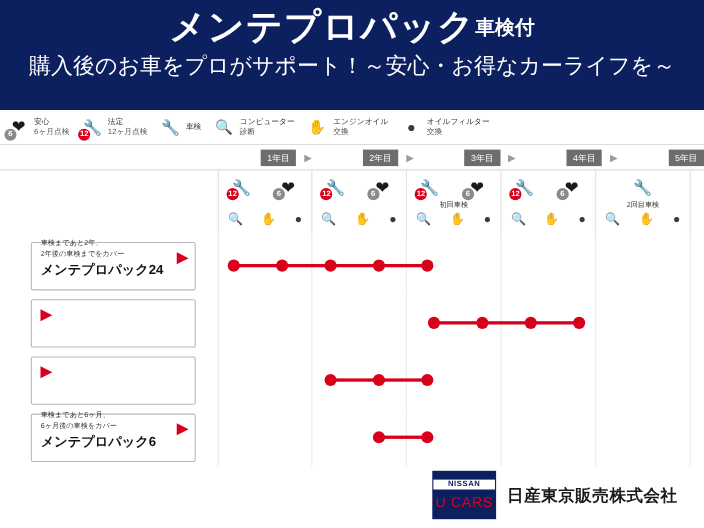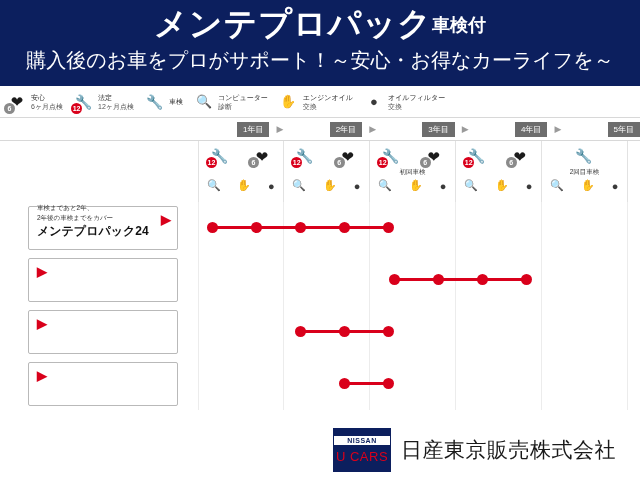--- a/index.html
+++ b/index.html
@@ -8,21 +8,21 @@
     width:640px; height:480px; overflow:hidden;
     font-family:"Liberation Sans", sans-serif;
     background:#ffffff; color:#222;
     position:relative;
   }
   .page { width:640px; height:480px; position:relative; }
 
   
   .hdr {
     background:#0c1f5e;
-    height:86px;
+    height:100px;
     position:relative;
     text-align:center;
   }
   .hdr-title {
     padding-top:4px;
     color:#ffffff;
     font-weight:bold;
     font-size:33px;
     letter-spacing:1px;
     line-height:40px;
@@ -239,22 +239,22 @@
     letter-spacing:0.5px;
     padding:1px 0;
   }
   .nissan-logo .n2 {
     font-size:13px; font-weight:normal;
     color:#d9001b;
     letter-spacing:0.5px;
     margin-top:4px;
   }
   .company {
-    font-size:21px;
-    font-weight:normal;
+    font-size:15px;
+    font-weight:bold;
     color:#1a1a1a;
     letter-spacing:0.5px;
   }
 </style>
 </head>
 <body>
 
 <div class="page">
 
   <div class="hdr">
@@ -505,20 +505,25 @@
 
     <div class="prow">
       <div class="track">
         <div class="tcol"></div>
           <div class="tcol"></div>
           <div class="tcol"></div>
           <div class="tcol"></div>
           <div class="tcol"></div>
       </div>
       <div class="pcard">
+        <div class="pcard-txt">
+          <span class="pcard-desc">車検まであと6ヶ月、</span>
+          <span class="pcard-desc">6ヶ月後の車検をカバー</span>
+          <span class="pcard-name">メンテプロパック6</span>
+        </div>
         <span class="parrow">▶</span>
       </div>
       <div class="barwrap">
         <div class="bar" style="left:146px;width:44px;"></div>
         <div class="dot" style="left:141px;"></div>
         <div class="dot" style="left:185px;"></div>
       </div>
     </div>
 
   </div>

